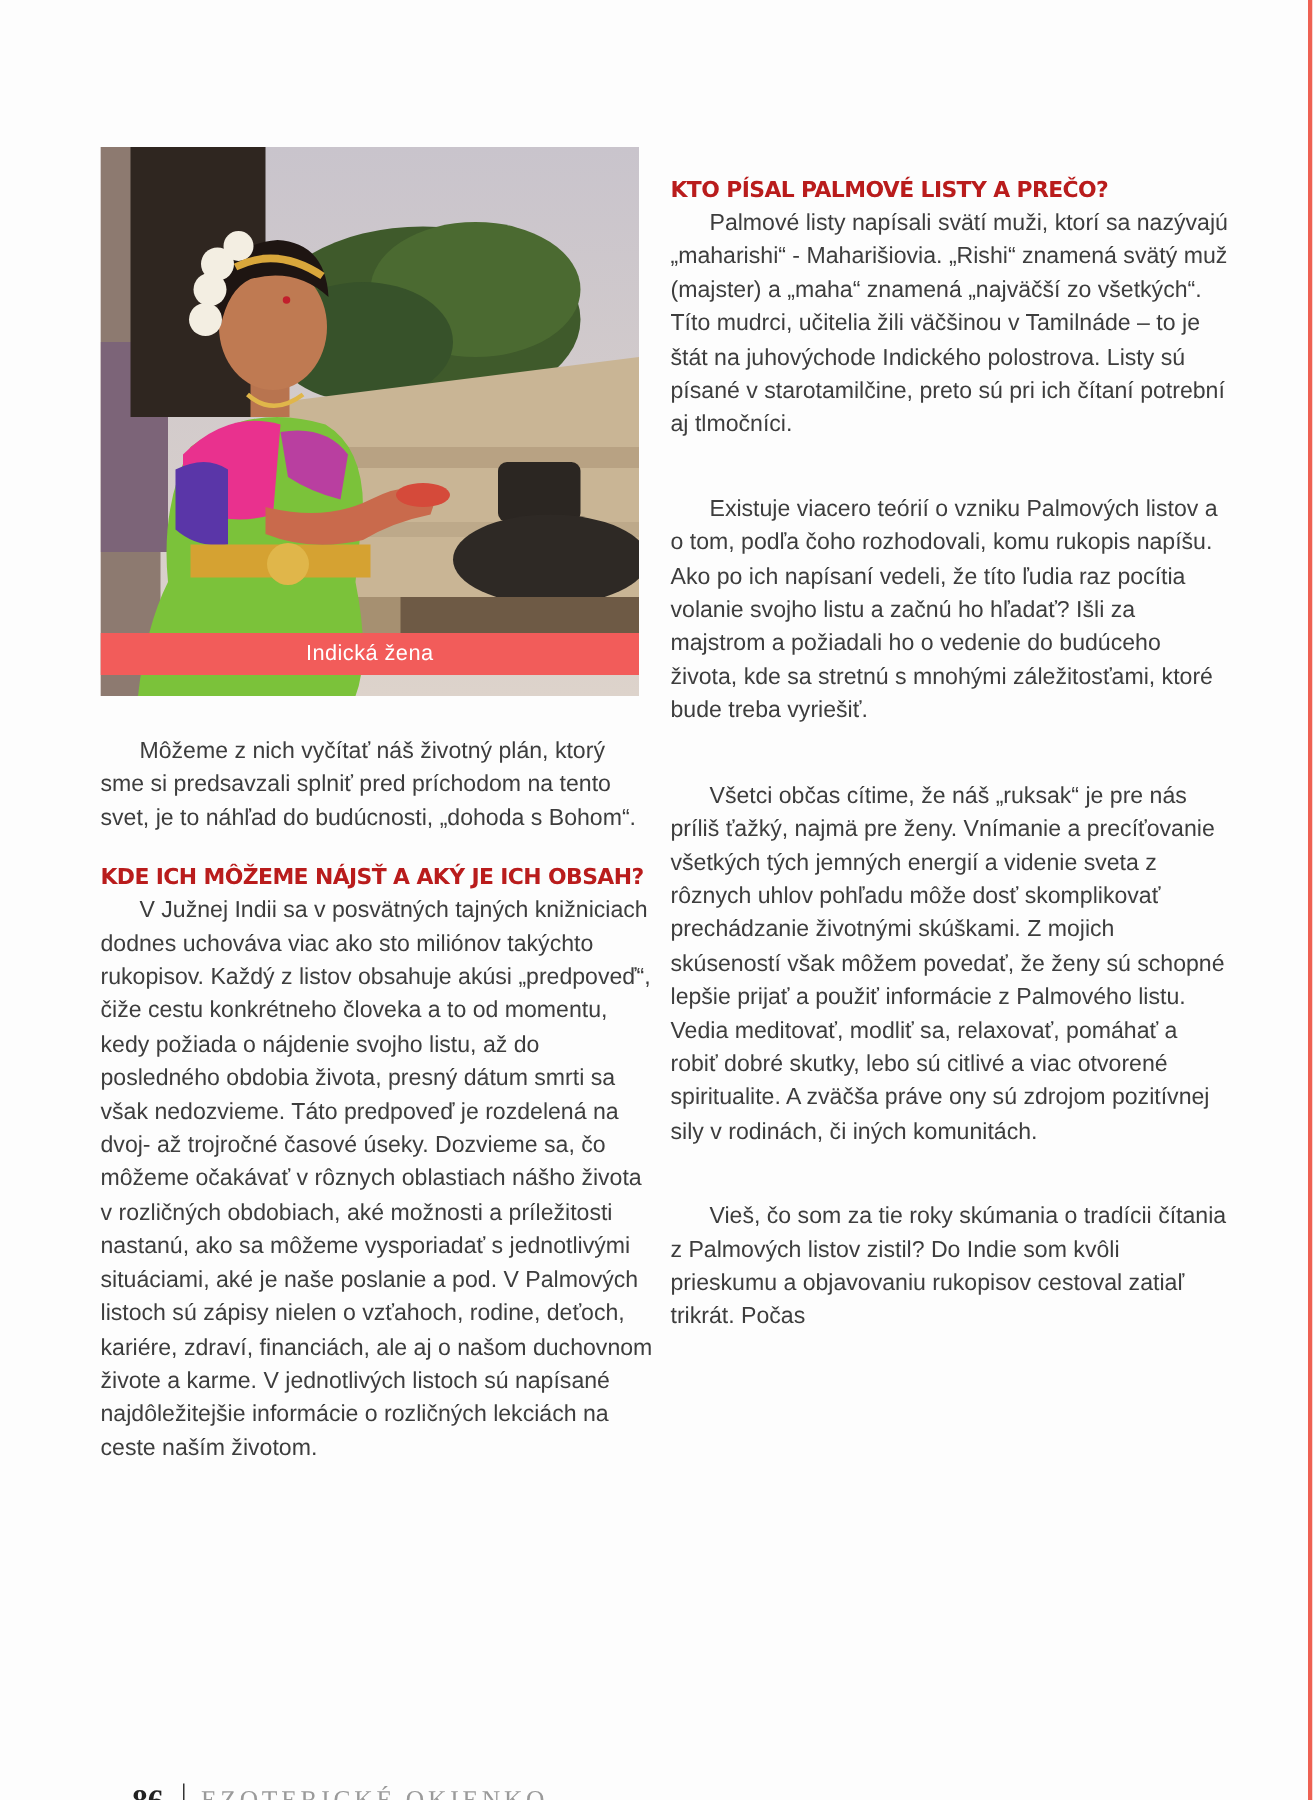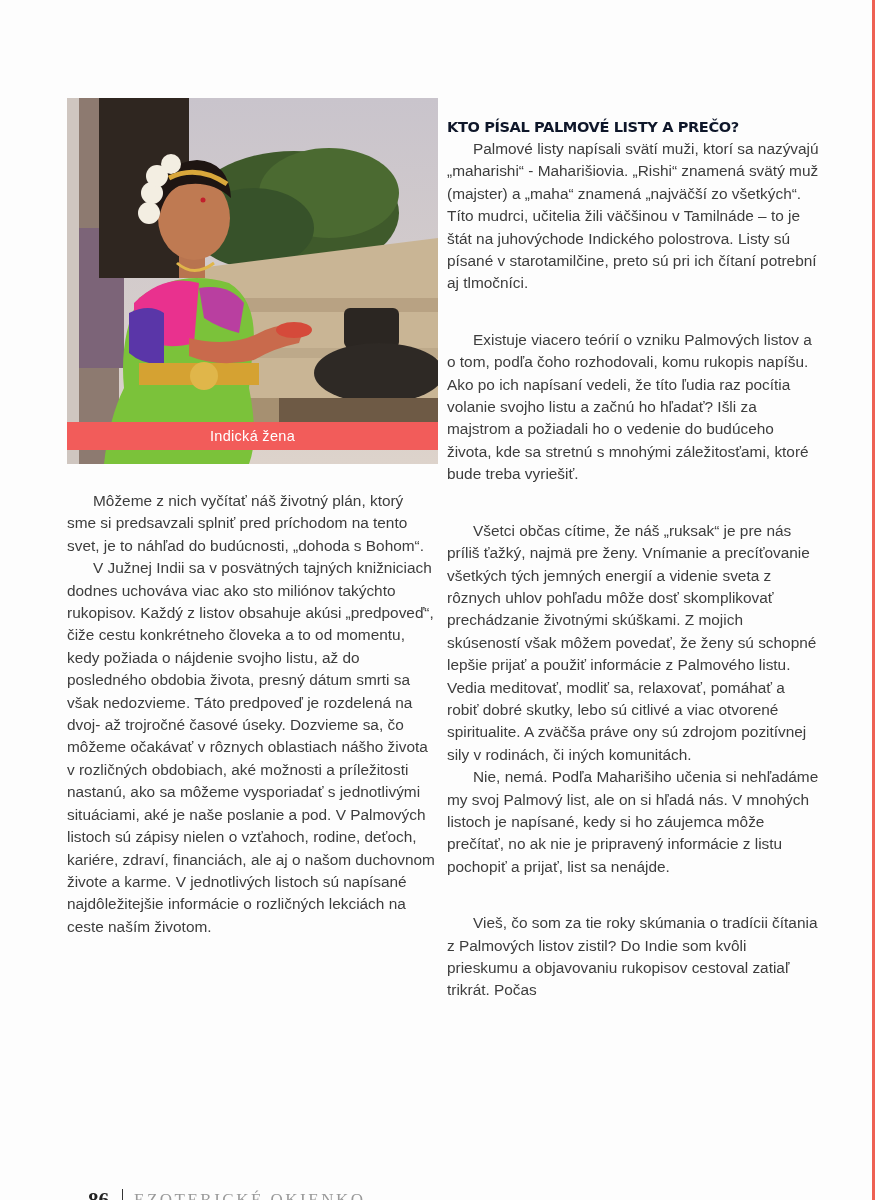--- a/index.html
+++ b/index.html
@@ -24,21 +24,20 @@
       background: #ee6153;
     }
     .photo {
       position: absolute;
       left: 67px;
       top: 98px;
       width: 359px;
       height: 366px;
       overflow: hidden;
       background: #cfc6c0;
-      padding-left: 12px;
     }
     .photo svg { display: block; }
     .caption {
       position: absolute;
       left: 0;
       right: 0;
       top: 324px;
       height: 28px;
       background: #f25c5a;
       color: #ffffff;
@@ -57,21 +56,21 @@
     .col-left { left: 67px; top: 490px; }
     .col-right { left: 447px; top: 116px; width: 372px; }
     .col p {
       margin: 0;
       text-indent: 26px;
       white-space: pre-line;
     }
     .col p.gap { margin-top: 34px; }
     .col h2 {
       margin: 0;
-      color: #0f172a;
+      color: #b91c1c;
       font-family: "DejaVu Sans", sans-serif;
       font-weight: bold;
       font-size: 14.6px;
       line-height: 22px;
       letter-spacing: -0.4px;
       white-space: pre-line;
     }
     .col h2.after { margin-top: 17px; }
     .footer {
       position: absolute;
@@ -152,29 +151,29 @@
     <circle cx="92" cy="66" r="10" fill="#f3eee2"></circle>
     <path d="M90,80 Q118,66 148,86" stroke="#d9a73b" stroke-width="5" fill="none"></path>
     <circle cx="124" cy="102" r="2.5" fill="#c21f2c"></circle>
     <path d="M98,165 Q115,180 135,165" stroke="#e0b64a" stroke-width="3" fill="none"></path>
   </svg>
   <figcaption class="caption">Indická žena</figcaption>
 </figure>
 
 <article class="col col-left">
   <p>Môžeme z nich vyčítať náš životný plán, ktorý sme si predsavzali splniť pred príchodom na tento svet, je to náhľad do budúcnosti, „dohoda s Bohom“.</p>
+  <h2 class="after">KDE ICH MÔŽEME NÁJSŤ A AKÝ JE ICH OBSAH?</h2>
   <p>V Južnej Indii sa v posvätných tajných knižniciach dodnes uchováva viac ako sto miliónov takýchto rukopisov. Každý z listov obsahuje akúsi „predpoveď“, čiže cestu konkrétneho človeka a to od momentu, kedy požiada o nájdenie svojho listu, až do posledného obdobia života, presný dátum smrti sa však nedozvieme. Táto predpoveď je rozdelená na dvoj- až trojročné časové úseky. Dozvieme sa, čo môžeme očakávať v rôznych oblastiach nášho života v rozličných obdobiach, aké možnosti a príležitosti nastanú, ako sa môžeme vysporiadať s jednotlivými situáciami, aké je naše poslanie a pod. V Palmových listoch sú zápisy nielen o vzťahoch, rodine, deťoch, kariére, zdraví, financiách, ale aj o našom duchovnom živote a karme. V jednotlivých listoch sú napísané najdôležitejšie informácie o rozličných lekciách na ceste naším životom.</p>
 </article>
 
 <article class="col col-right">
   <h2>KTO PÍSAL PALMOVÉ LISTY A PREČO?</h2>
   <p>Palmové listy napísali svätí muži, ktorí sa nazývajú „maharishi“ - Maharišiovia. „Rishi“ znamená svätý muž (majster) a „maha“ znamená „najväčší zo všetkých“. Títo mudrci, učitelia žili väčšinou v Tamilnáde – to je štát na juhovýchode Indického polostrova. Listy sú písané v starotamilčine, preto sú pri ich čítaní potrební aj tlmočníci.</p>
   <p class="gap">Existuje viacero teórií o vzniku Palmových listov a o tom, podľa čoho rozhodovali, komu rukopis napíšu. Ako po ich napísaní vedeli, že títo ľudia raz pocítia volanie svojho listu a začnú ho hľadať? Išli za majstrom a požiadali ho o vedenie do budúceho života, kde sa stretnú s mnohými záležitosťami, ktoré bude treba vyriešiť.</p>
   <p class="gap">Všetci občas cítime, že náš „ruksak“ je pre nás príliš ťažký, najmä pre ženy. Vnímanie a precíťovanie všetkých tých jemných energií a videnie sveta z rôznych uhlov pohľadu môže dosť skomplikovať prechádzanie životnými skúškami. Z mojich skúseností však môžem povedať, že ženy sú schopné lepšie prijať a použiť informácie z Palmového listu. Vedia meditovať, modliť sa, relaxovať, pomáhať a robiť dobré skutky, lebo sú citlivé a viac otvorené spiritualite. A zväčša práve ony sú zdrojom pozitívnej sily v rodinách, či iných komunitách.</p>
-  <p>Nie, nemá. Podľa Maharišiho učenia si nehľadáme my svoj Palmový list, ale on si hľadá nás. V mnohých listoch je napísané, kedy si ho záujemca môže prečítať, no ak nie je pripravený informácie z listu pochopiť a prijať, list sa nenájde.</p>
   <p class="gap">Vieš, čo som za tie roky skúmania o tradícii čítania z Palmových listov zistil? Do Indie som kvôli prieskumu a objavovaniu rukopisov cestoval zatiaľ trikrát. Počas</p>
 </article>
 
 <footer class="footer">
   <span class="page-num">86</span>
   <span class="footer-divider"></span>
   <span class="magazine-name">EZOTERICKÉ OKIENKO</span>
 </footer>
 
 </body></html>

